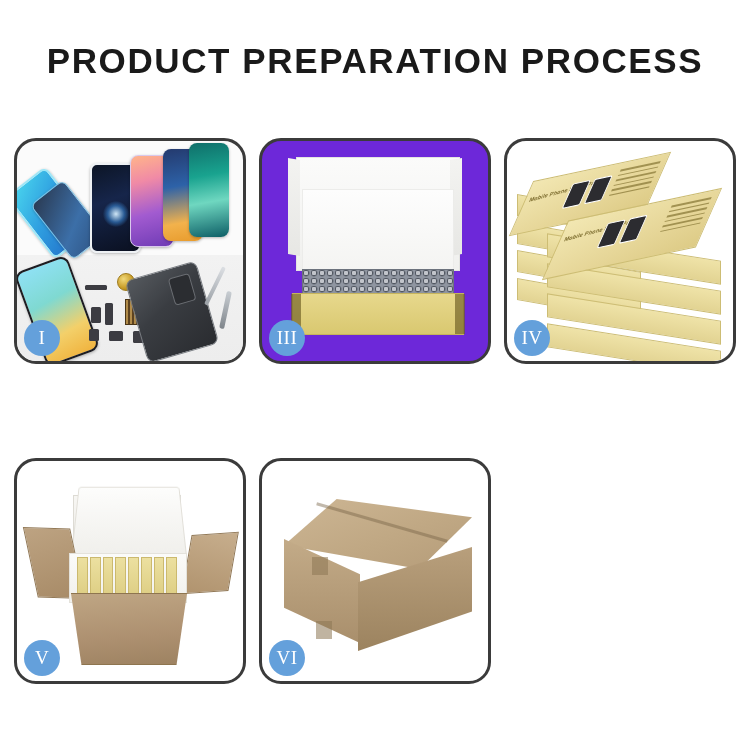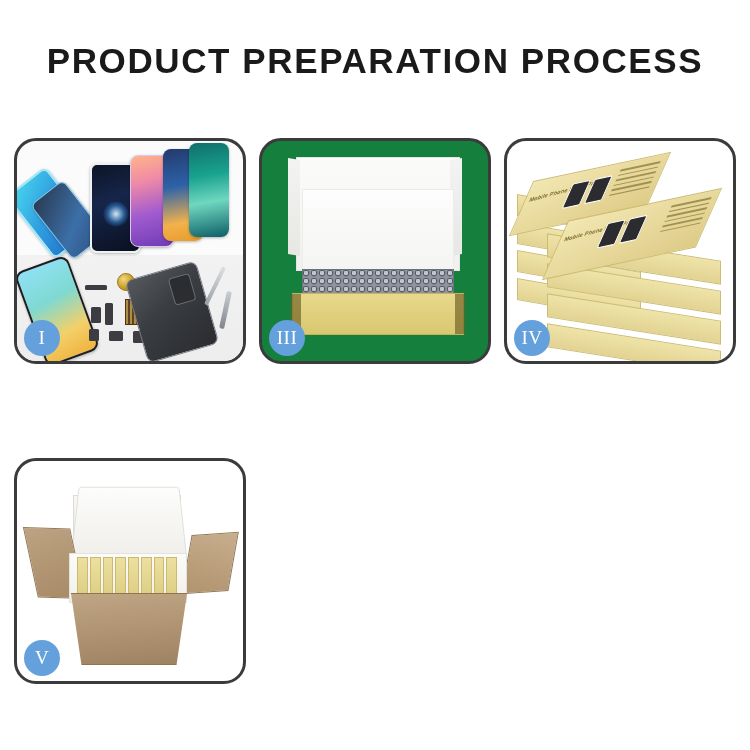--- a/index.html
+++ b/index.html
@@ -226,21 +226,21 @@
   .innerpart .tab-r{
     position:absolute; right:10px; bottom:2px; width:14px; height:28px;
     background:#d7a75e; transform:rotate(8deg); border-radius:2px;
   }
   .innerpart .toptab{
     position:absolute; left:16px; top:-2px; width:12px; height:10px;
     background:#c79a55; border-radius:2px;
   }
 
   
-  .p3 { background:#15803d; }
+  .p3 { background:#6d28d9; }
   .box3-lid{
     position:absolute; left:34px; top:16px; width:162px; height:112px;
     background: linear-gradient(#fbfbfa, #f0f0ee);
     border:1px solid #e4e4e1;
   }
   .box3-lidflap-l{
     position:absolute; left:26px; top:18px; width:12px; height:96px;
     background:linear-gradient(#f3f3f1,#e7e7e4); transform: skewY(10deg);
   }
   .box3-lidflap-r{
@@ -519,15 +519,26 @@
             <i></i>
             <i></i>
             <i></i>
             <i></i>
         </div>
         <div class="carton-front"></div>
       </div>
       <div class="badge">V</div>
     </div>
 
+    <div class="panel p6">
+      <div class="panel-inner">
+        <div class="c6-top"></div>
+        <div class="c6-left"></div>
+        <div class="c6-right"></div>
+        <div class="c6-seam"></div>
+        <div class="c6-tape1"></div>
+        <div class="c6-tape2"></div>
+      </div>
+      <div class="badge">VI</div>
+    </div>
 
   </div>
 </div>
 
 </body></html>

